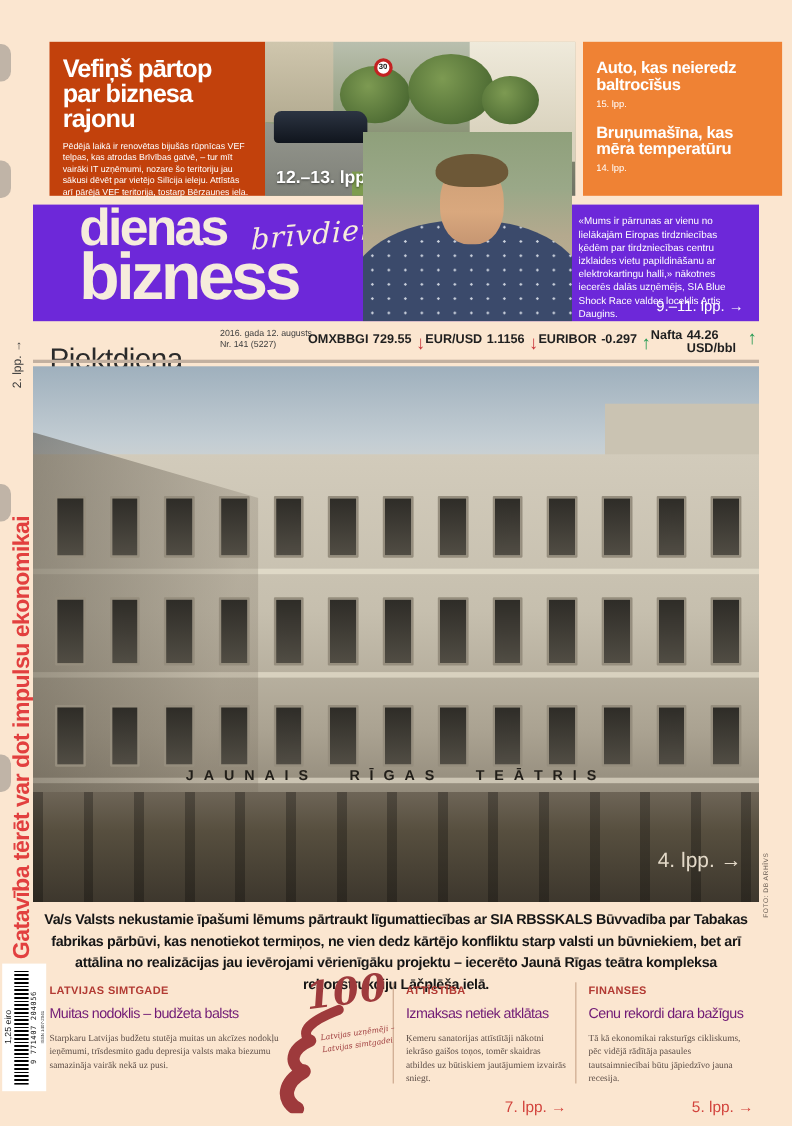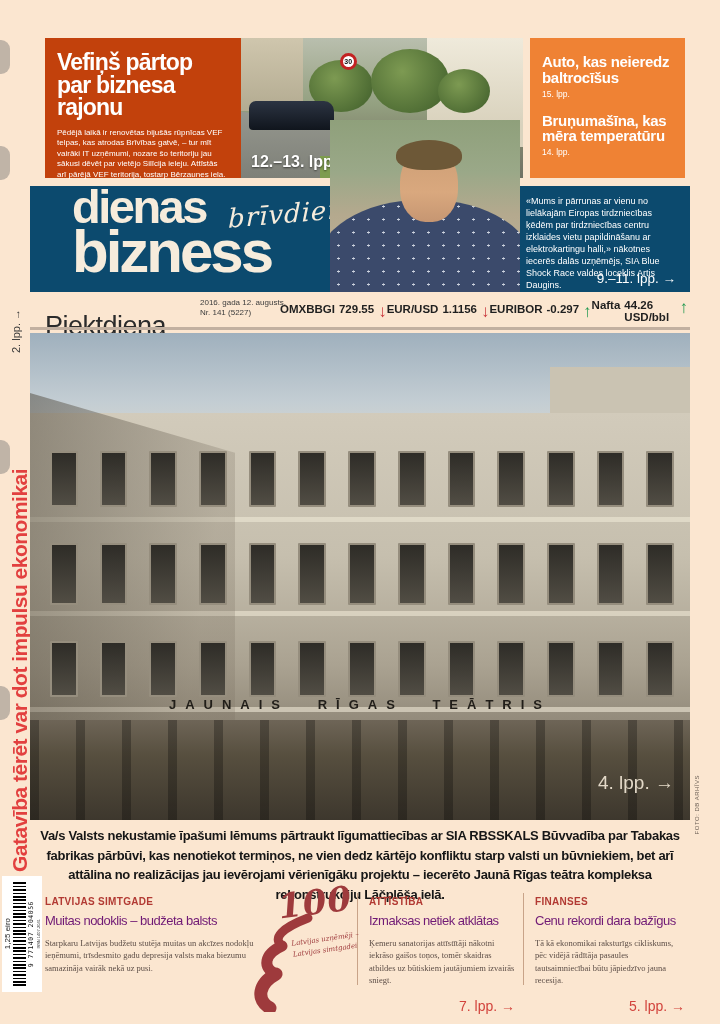--- a/index.html
+++ b/index.html
@@ -21,27 +21,27 @@
   .street { left:241px; top:38px; width:282px; height:140px; background:linear-gradient(180deg,#b9bfae 0%,#a8b098 22%,#93a080 48%,#83876f 70%,#6f7265 100%); overflow:hidden; }
   .s-bldg { position:absolute; right:0; top:0; width:34%; height:78%; background:linear-gradient(180deg,#efeadb,#d9d2bd 80%); }
   .s-bldg-l { position:absolute; left:0; top:0; width:22%; height:52%; background:linear-gradient(180deg,#cfc6ad,#b3ab91); }
   .s-tree { position:absolute; border-radius:50%; background:radial-gradient(circle at 40% 35%, #7d9a52, #4d6b33 75%); }
   .s-road { position:absolute; left:0; bottom:0; width:58%; height:58%; background:linear-gradient(180deg,#9a9c93,#7e8078); clip-path:polygon(0 18%,100% 52%,100% 100%,0 100%); }
   .s-car { position:absolute; left:3%; bottom:34%; width:30%; height:21%; background:linear-gradient(180deg,#2c3442,#10151d); border-radius:7px 10px 4px 4px; }
   .s-grass { position:absolute; left:28%; bottom:0; width:44%; height:16%; background:#7e9c4f; }
   .s-sign { position:absolute; left:35%; top:11%; width:17px; height:17px; border-radius:50%; background:#fff; border:3px solid #c32222; font-size:7px; font-weight:bold; color:#111; display:flex; align-items:center; justify-content:center; }
   .s-ref { position:absolute; left:10px; bottom:7px; color:#fff; font-size:16px; font-weight:bold; text-shadow:0 1px 2px rgba(0,0,0,.55); }
 
-  .tz-right { left:530px; top:38px; width:155px; height:140px; background:#ef8234; padding:16px 12px; }
+  .tz-right { left:530px; top:38px; width:181px; height:140px; background:#ef8234; padding:16px 12px; }
   .tz-right .t { color:#fff; font-size:15px; font-weight:bold; line-height:1.05; letter-spacing:-0.3px; }
   .tz-right .r { color:#fff; font-size:8.5px; margin-top:3px; }
   .tz-right .item + .item { margin-top:14px; }
 
   
-  .masthead { left:30px; top:186px; width:660px; height:106px; background:#0c4a6e; }
+  .masthead { left:30px; top:186px; width:660px; height:106px; background:#6d28d9; }
   .logo { position:absolute; left:42px; top:2px; color:#f6ecdc; line-height:0.82; letter-spacing:-2.5px; font-weight:bold; }
   .logo .l1 { font-size:47px; }
   .logo .l2 { font-size:60px; letter-spacing:-3px; }
   .edition { position:absolute; left:198px; top:12px; color:#f6ecdc; font-family:"DejaVu Serif", serif; font-style:italic; font-size:26px; transform:rotate(-5deg) skewX(-6deg); letter-spacing:1px; }
   .mh-quote { position:absolute; right:12px; top:10px; width:152px; color:#fff; font-size:9px; font-weight:normal; line-height:1.33; }
   .mh-ref { position:absolute; right:14px; bottom:6px; color:#fff; font-size:13.5px; }
 
   
   .portrait { left:330px; top:120px; width:190px; height:172px; z-index:6; overflow:hidden; background:linear-gradient(180deg,#8fa07b 0%,#9aa888 30%,#b4a98e 55%,#c4b49a 100%); }
   .p-shirt { position:absolute; left:-14px; bottom:0; width:218px; height:92px; background:#3b4a6b; border-radius:48% 48% 0 0 / 72% 72% 0 0;

